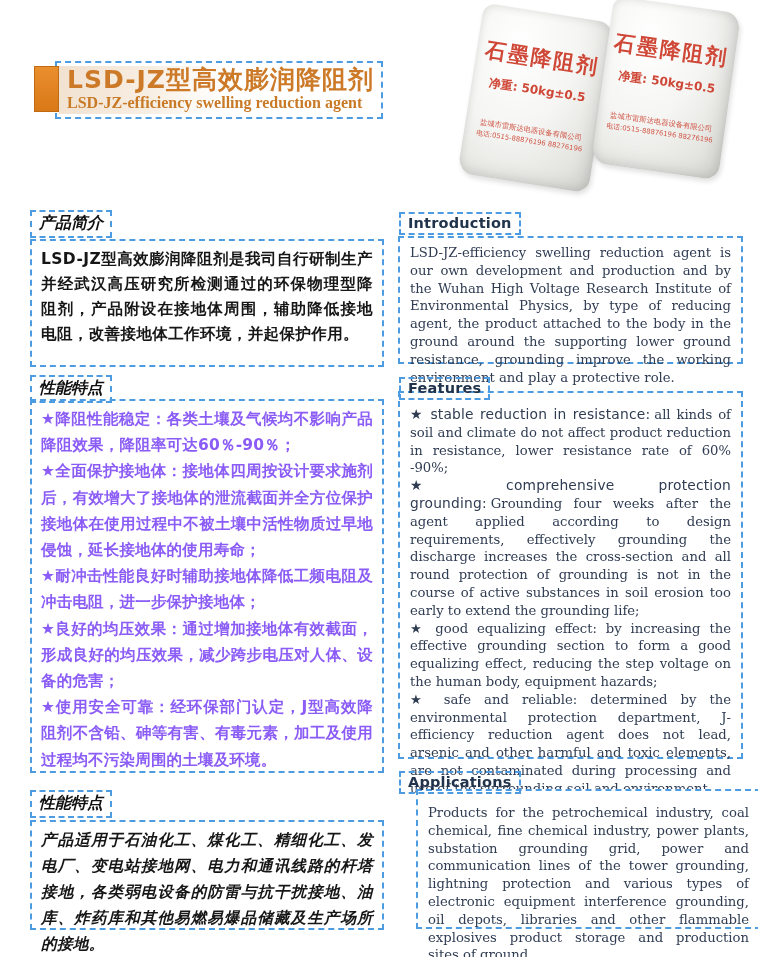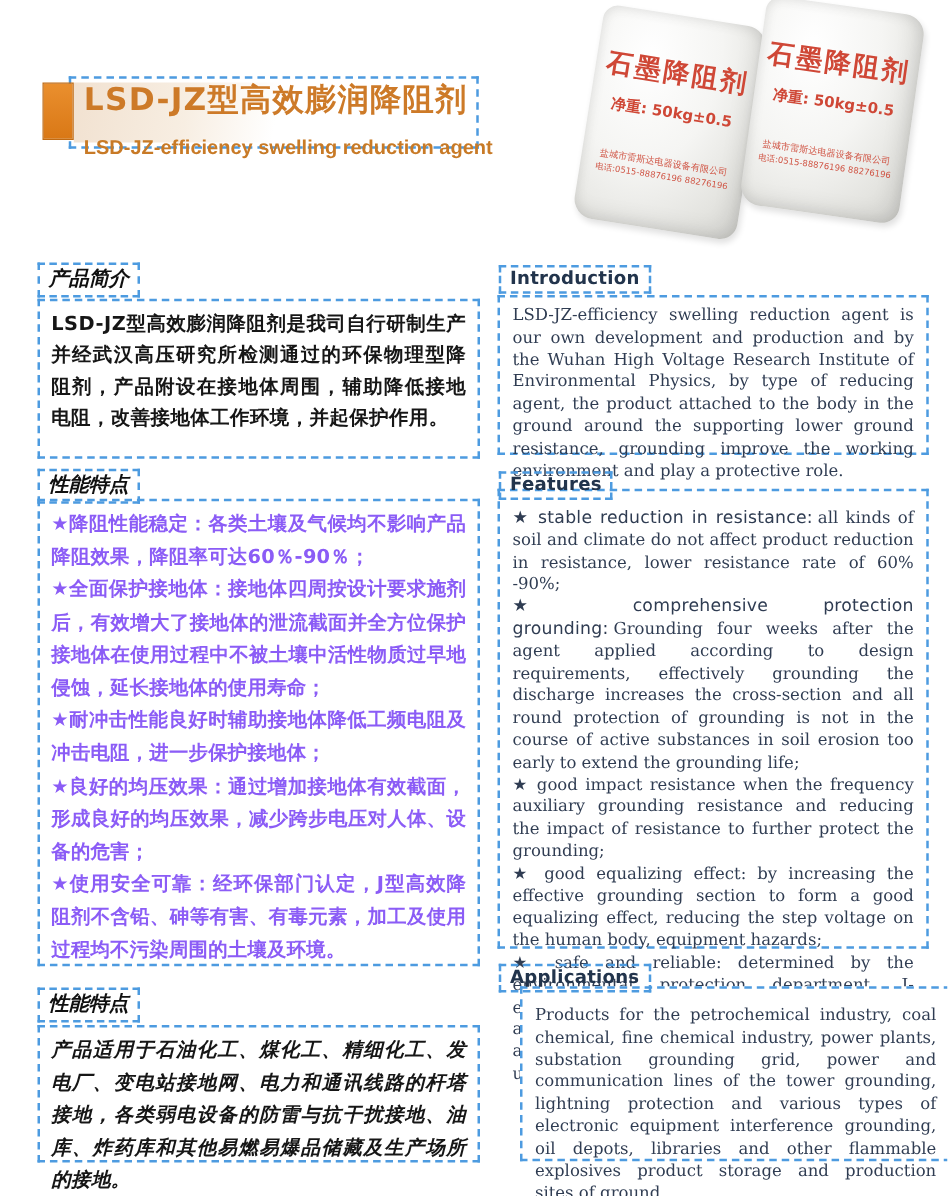--- a/index.html
+++ b/index.html
@@ -6,22 +6,22 @@
   body{font-family:"DejaVu Sans","Liberation Sans",sans-serif;}
   .page{position:relative;width:758px;height:957px;background:#ffffff;overflow:hidden;}
 
   
   .title-box{position:absolute;left:55px;top:61px;width:328px;height:58px;
     border:2px dashed #4d9be0;box-sizing:border-box;z-index:1;}
   .title-texture{position:absolute;left:2px;top:3px;width:200px;height:48px;
     background:linear-gradient(100deg,#efdcc8 0%,#f6ebdd 45%,#ffffff 80%);opacity:.85;}
   .title-cn{position:absolute;left:10px;top:0px;font-size:25px;font-weight:bold;
     color:#cd7a28;letter-spacing:1px;white-space:nowrap;}
-  .title-en{position:absolute;left:10px;top:31px;font-family:Liberation Sans, sans-serif;
-    font-size:16px;font-weight:bold;color:#c87a26;white-space:nowrap;margin-top:16px;}
+  .title-en{position:absolute;left:10px;top:31px;font-family:Liberation Serif, serif;
+    font-size:16px;font-weight:bold;color:#c87a26;white-space:nowrap;}
   .orange-block{position:absolute;left:34px;top:66px;width:25px;height:46px;
     background:linear-gradient(180deg,#ea8f2e 0%,#d97816 100%);
     border:1px solid #c06a12;box-sizing:border-box;z-index:2;}
 
   
   .bags{position:absolute;left:450px;top:0;width:308px;height:200px;}
   .bag{position:absolute;border-radius:12px 16px 14px 16px;
     background:radial-gradient(ellipse at 32% 22%,#ffffff 0%,#f5f5f3 45%,#e4e4e0 78%,#d7d7d3 100%);
     box-shadow:inset 0 0 10px rgba(0,0,0,.10),inset -7px -5px 16px rgba(0,0,0,.08),2px 3px 5px rgba(0,0,0,.12);
     display:flex;flex-direction:column;align-items:center;box-sizing:border-box;}
@@ -115,21 +115,20 @@
 
   <div class="sec-h en" id="h-intro-en">Introduction</div>
   <div class="box" id="b-intro-en">
     <p class="en-body">LSD-JZ-efficiency swelling reduction agent is our own development and production and by the Wuhan High Voltage Research Institute of Environmental Physics, by type of reducing agent, the product attached to the body in the ground around the supporting lower ground resistance, grounding improve the working environment and play a protective role.</p>
   </div>
 
   <div class="sec-h en" id="h-feat-en">Features</div>
   <div class="box en-feat" id="b-feat-en">
     <p><span class="lead-sans">★ stable reduction in resistance:</span><span>all kinds of soil and climate do not affect product reduction in resistance, lower resistance rate of 60% -90%;</span></p>
     <p><span class="lead-sans">★ comprehensive protection grounding:</span><span>Grounding four weeks after the agent applied according to design requirements, effectively grounding the discharge increases the cross-section and all round protection of grounding is not in the course of active substances in soil erosion too early to extend the grounding life;</span></p>
-    <p><span>★ good impact resistance when the frequency auxiliary grounding resistance and reducing the impact of resistance to further protect the grounding;</span></p>
     <p><span>★ good equalizing effect: by increasing the effective grounding section to form a good equalizing effect, reducing the step voltage on the human body, equipment hazards;</span></p>
     <p><span>★ safe and reliable: determined by the environmental protection department, J-efficiency reduction agent does not lead, arsenic and other harmful and toxic elements, are not contaminated during processing and use of the surrounding soil and environment.</span></p>
   </div>
 
   <div class="sec-h en" id="h-app-en">Applications</div>
   <div class="box" id="b-app-en">
     <p class="en-body">Products for the petrochemical industry, coal chemical, fine chemical industry, power plants, substation grounding grid, power and communication lines of the tower grounding, lightning protection and various types of electronic equipment interference grounding, oil depots, libraries and other flammable explosives product storage and production sites of ground.</p>
   </div>
 
 </div>

